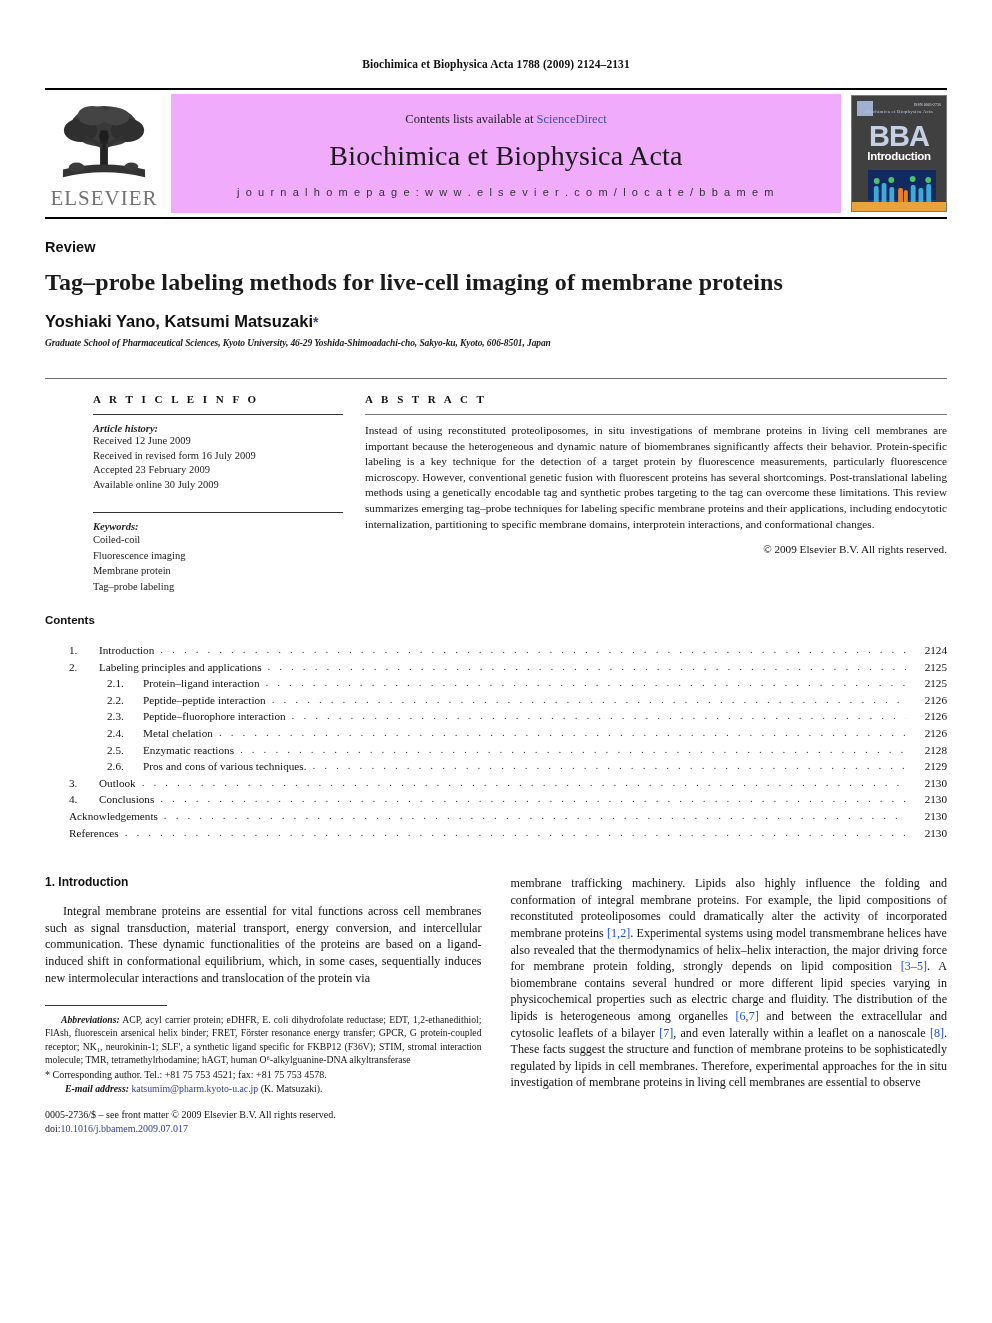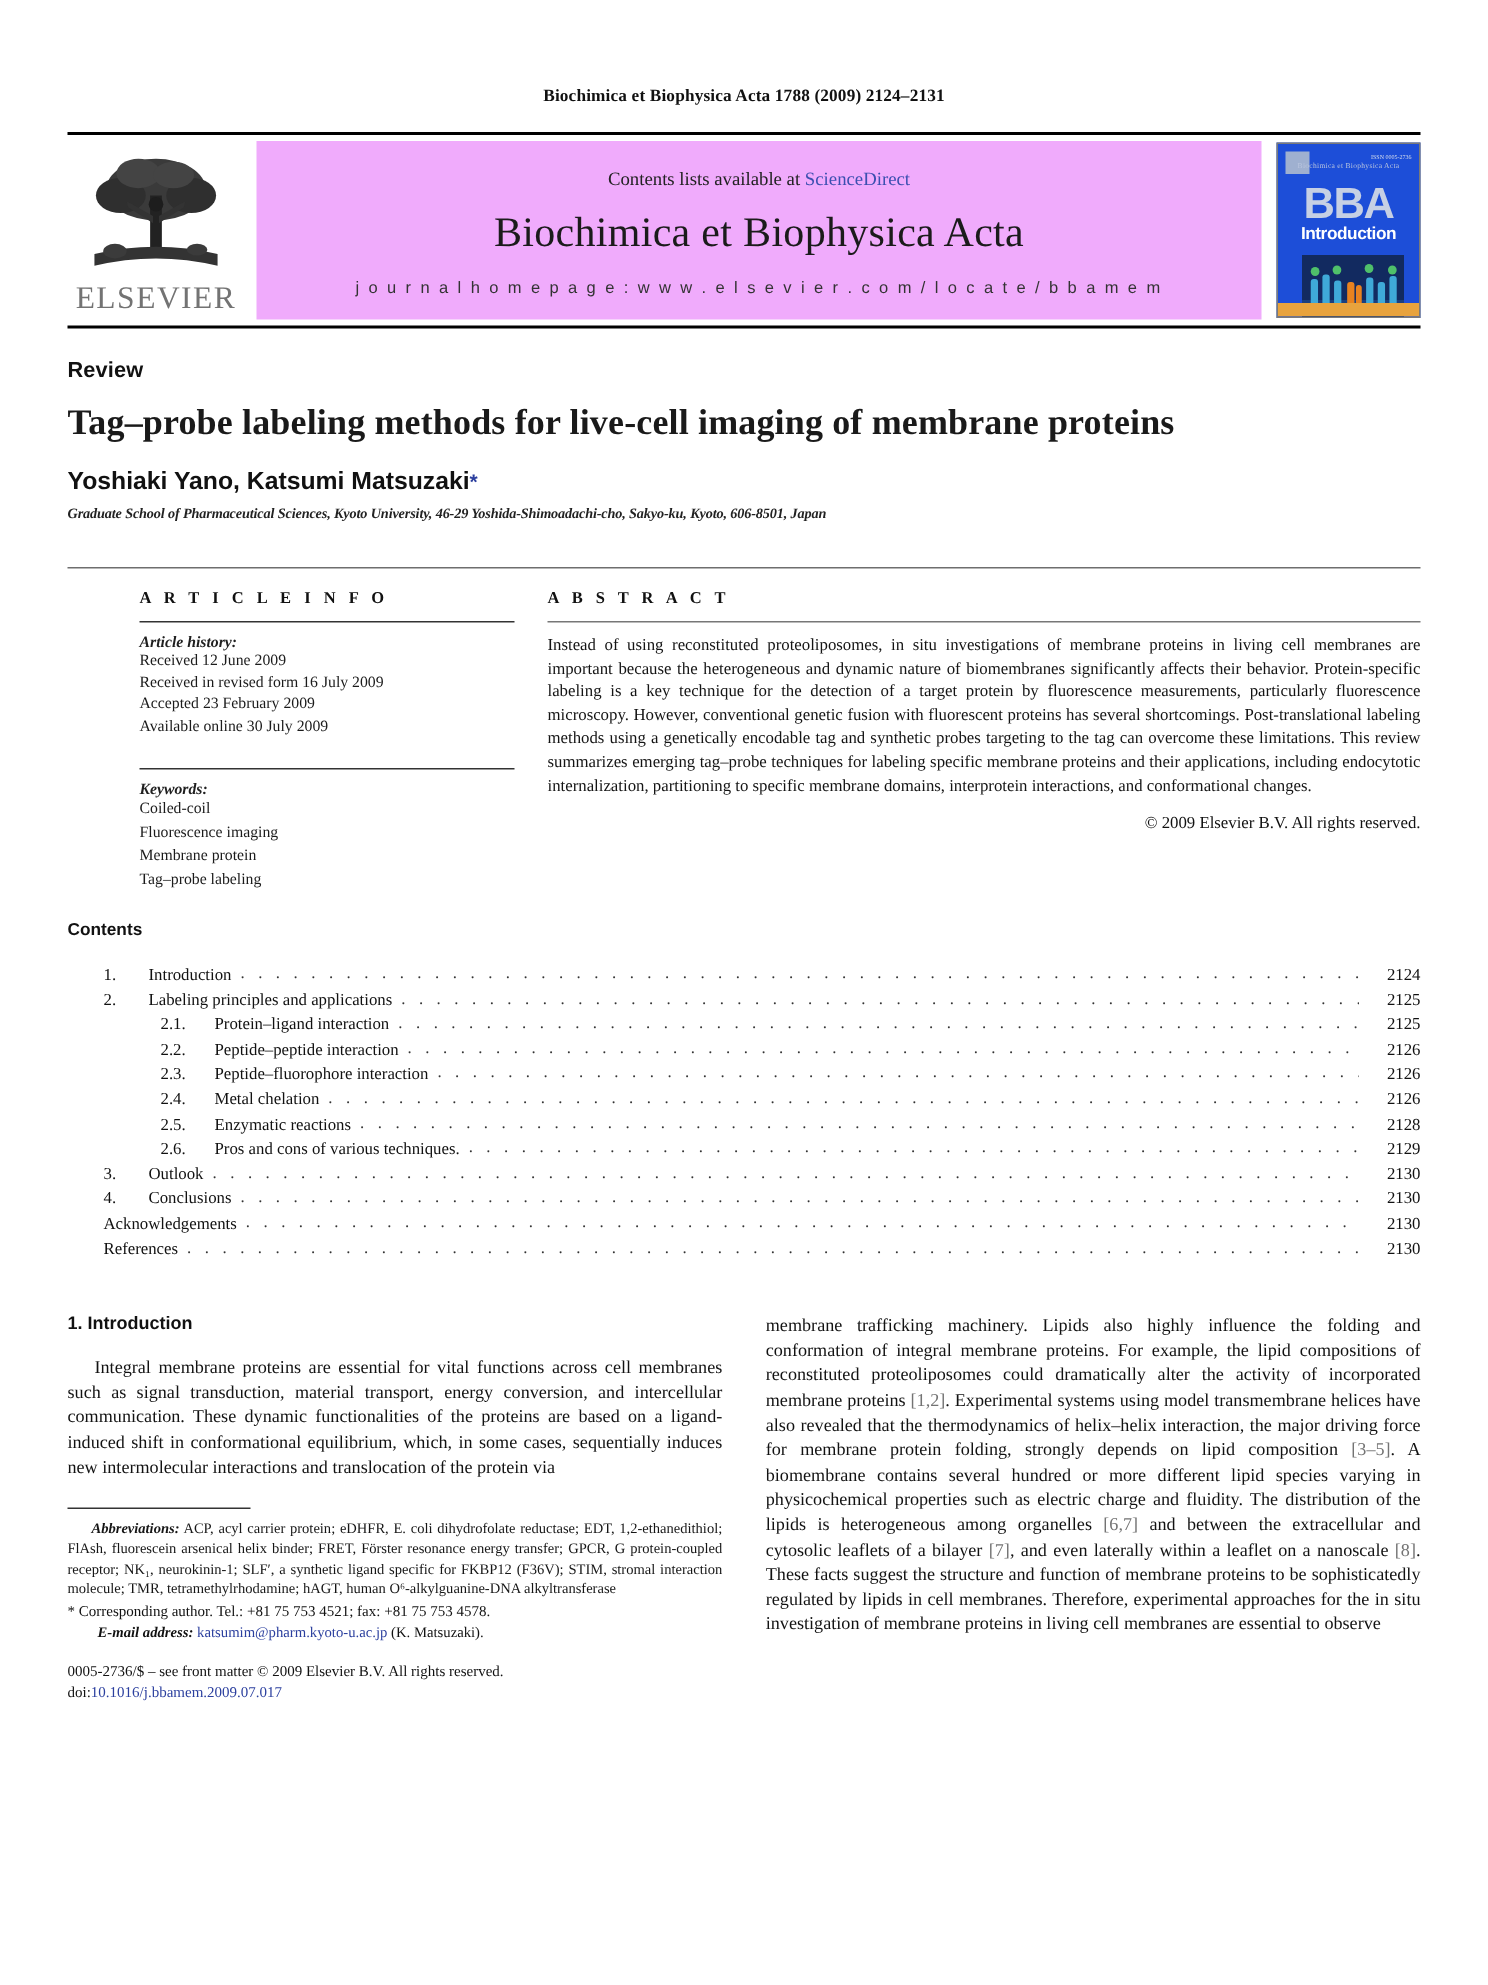--- a/index.html
+++ b/index.html
@@ -93,21 +93,21 @@
   }
   .cover-thumb {
     flex: 0 0 96px;
     width: 96px;
     margin: 5px 0 5px 0;
     position: relative;
   }
   .cover-inner {
     position: absolute;
     inset: 0;
-    background: #1d4ed8;
+    background: #404040;
     border: 1px solid #7a7a7a;
     overflow: hidden;
   }
   .cover-bba {
     position: absolute;
     top: 26px; left: 0; right: 0;
     text-align: center;
     font-family: "Liberation Sans", sans-serif;
     font-weight: bold;
     font-size: 29px;
@@ -285,21 +285,21 @@
   }
   .body-p {
     font-size: 12.1px;
     line-height: 16.6px;
     text-align: justify;
     color: #121212;
     text-indent: 18px;
     margin: 0;
   }
   .body-p.noind { text-indent: 0; }
-  .ref { color: #737373; }
+  .ref { color: #1d4ed8; }
   .footnote-area {
     position: absolute;
     left: 0; right: 0;
     bottom: 0;
   }
   .fn-rule {
     width: 122px;
     border-top: 0.9px solid #333;
     margin-bottom: 7px;
   }

